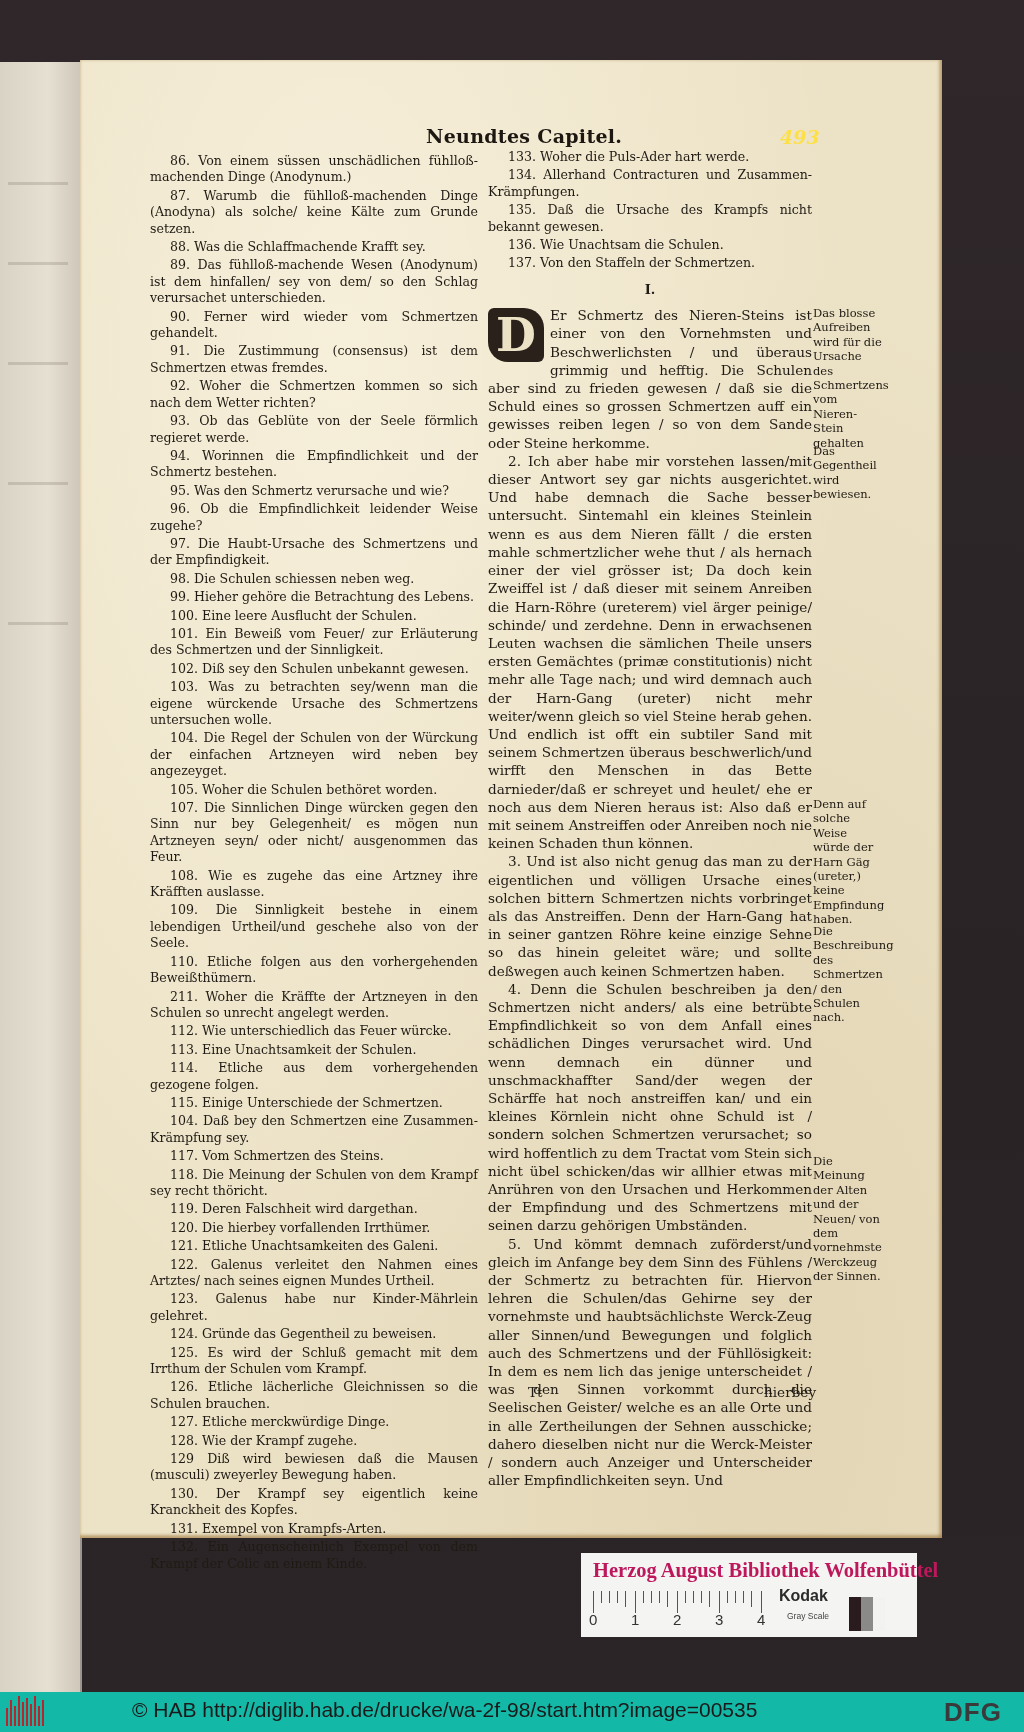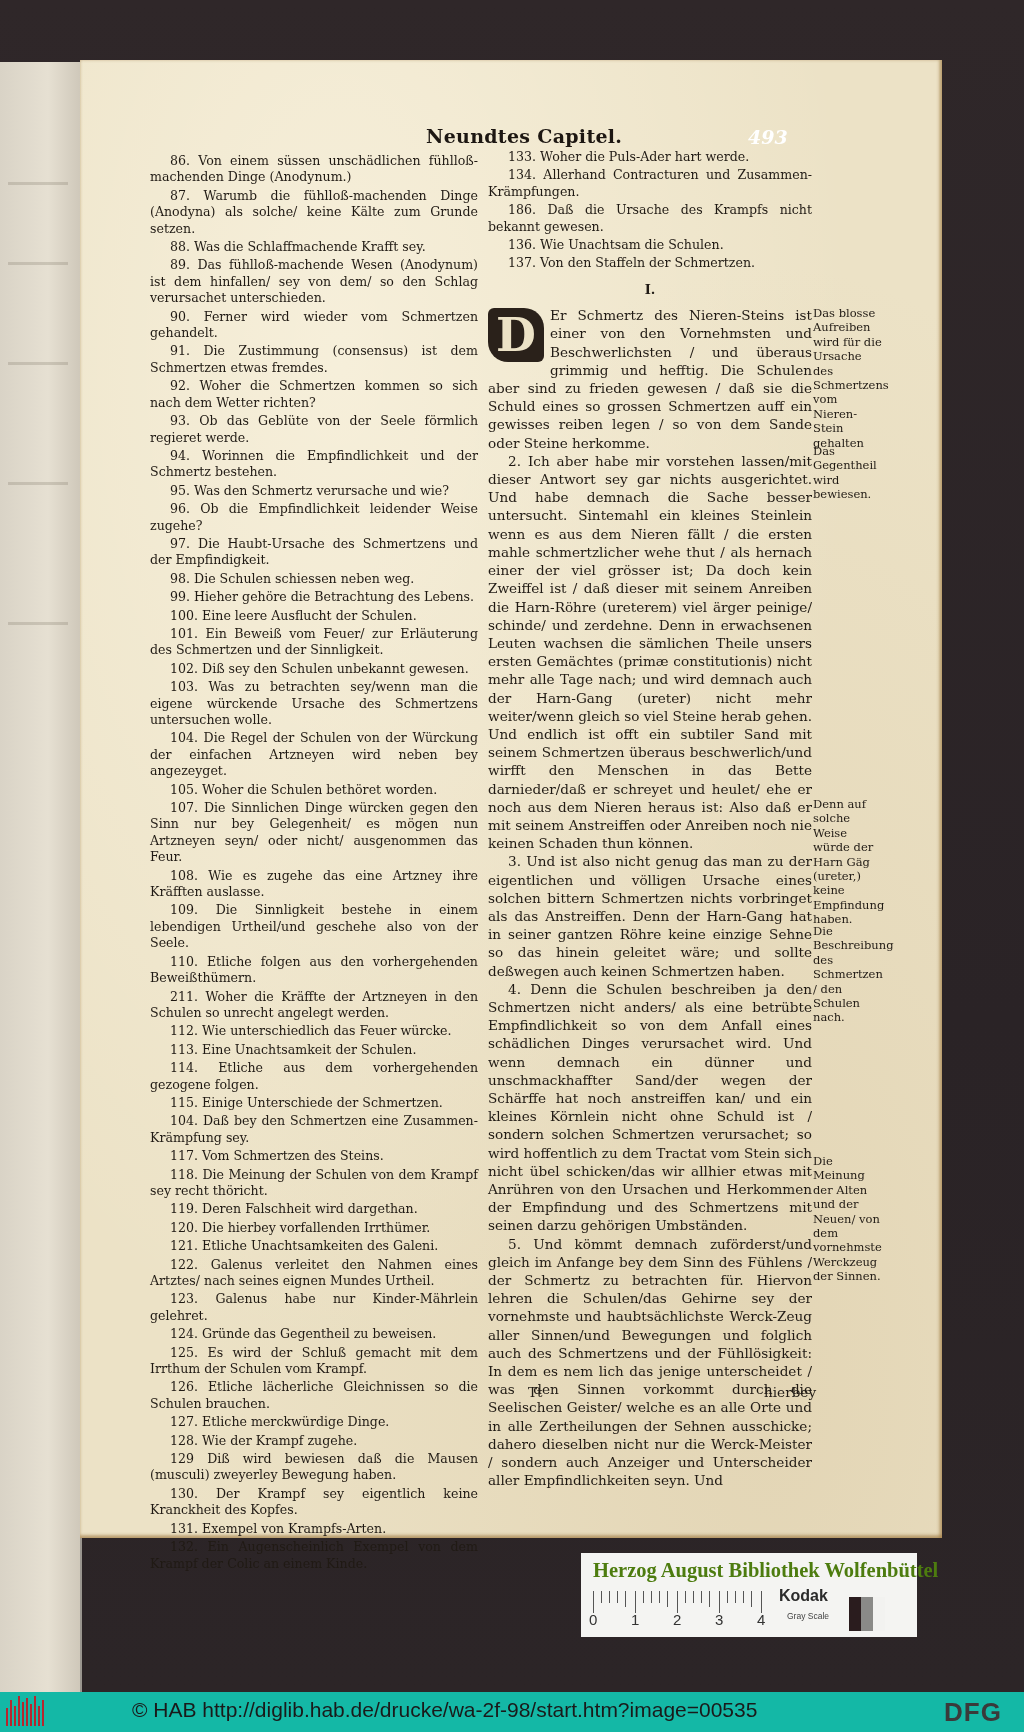--- a/index.html
+++ b/index.html
@@ -2,34 +2,34 @@
 <html><head>
 <meta charset="utf-8">
 <style>
   html, body { margin:0; padding:0; }
   body { width:1024px; height:1732px; position:relative; overflow:hidden; background:#2e2628; font-family:"DejaVu Serif", serif; }
   .backdrop { position:absolute; left:0; top:0; width:1024px; height:1692px; background:linear-gradient(180deg,#2f2729 0%,#2a2326 60%,#2c2527 100%); }
   .left-page { position:absolute; left:0; top:62px; width:80px; height:1630px; background:linear-gradient(90deg,#d9d3c6 0%,#e6e0d2 60%,#cfc8ba 100%); border-right:2px solid #9a968f; }
   .left-page .ghost { position:absolute; left:8px; width:60px; height:3px; background:rgba(120,110,95,0.25); }
   .page { position:absolute; left:80px; top:60px; width:862px; height:1478px; background:#ece2c6; background-image:radial-gradient(ellipse at 30% 20%, rgba(255,250,235,0.55), rgba(0,0,0,0) 60%), radial-gradient(ellipse at 80% 90%, rgba(210,190,150,0.35), rgba(0,0,0,0) 60%); box-shadow:inset 0 -3px 3px rgba(150,110,50,0.5), inset -3px 0 3px rgba(150,110,50,0.45); }
   .hdr-title { position:absolute; left:426px; top:125px; font-size:19px; font-weight:bold; color:#1d1712; letter-spacing:0.3px; }
-  .hdr-page { position:absolute; left:748px; top:126px; font-size:19px; font-weight:bold; color:#ffffff; font-style:italic; }
+  .hdr-page { position:absolute; left:780px; top:126px; font-size:19px; font-weight:bold; color:#fde047; font-style:italic; }
   .col { position:absolute; color:#201a14; font-size:12.6px; line-height:16.4px; }
   .col-left { left:150px; top:153px; width:328px; }
   .col-left p { margin:0 0 2px 0; text-indent:20px; text-align:justify; }
   .col-right { left:488px; top:149px; width:324px; }
   .col-right p.toc { margin:0 0 2px 0; text-indent:20px; text-align:justify; }
   .section-num { text-align:center; font-weight:bold; margin:10px 0 8px 0; font-size:13px; }
   .body-text p { margin:0; text-indent:20px; text-align:justify; font-size:13.6px; line-height:18.2px; }
   .body-text p.first { text-indent:0; }
   .initial { float:left; width:56px; height:54px; margin:2px 6px 0 0; background:#2a211a; color:#ece2c6; font-size:46px; font-weight:bold; line-height:54px; text-align:center; border-radius:6px 20px 6px 20px; }
   .margin-notes { position:absolute; left:813px; width:70px; color:#201a14; font-size:11.5px; line-height:14.4px; }
   .catch { position:absolute; top:1384px; font-size:13.6px; color:#201a14; }
   .scale-card { position:absolute; left:581px; top:1553px; width:336px; height:84px; background:#f4f4f2; }
-  .scale-title { position:absolute; left:12px; top:6px; font-family:"Liberation Serif", serif; font-weight:bold; font-size:20.5px; color:#4d7c0f; white-space:nowrap; }
+  .scale-title { position:absolute; left:12px; top:6px; font-family:"Liberation Serif", serif; font-weight:bold; font-size:20.5px; color:#be185d; white-space:nowrap; }
   .ruler { position:absolute; left:12px; top:38px; width:172px; height:24px; }
   .tick { position:absolute; top:0; width:1px; background:#555; }
   .ruler-num { position:absolute; top:58px; font-family:"Liberation Sans", sans-serif; font-size:15px; color:#333; }
   .kodak { position:absolute; left:198px; top:34px; font-family:"Liberation Sans", sans-serif; font-weight:bold; font-size:16px; color:#2b2b2b; }
   .kodak-sub { position:absolute; left:206px; top:58px; font-family:"Liberation Sans", sans-serif; font-size:8.5px; color:#444; }
   .gray-patch { position:absolute; top:44px; height:34px; }
   .footer { position:absolute; left:0; top:1692px; width:1024px; height:40px; background:#14b8a6; }
   .footer-logo { position:absolute; left:4px; top:4px; width:44px; height:32px; }
   .footer-logo span { position:absolute; bottom:2px; width:2px; background:#b7262d; }
   .footer-text { position:absolute; left:132px; top:6px; font-family:"Liberation Sans", sans-serif; font-size:21px; color:#1a1a1a; white-space:nowrap; }
@@ -98,21 +98,21 @@
   <p>128. Wie der Krampf zugehe.</p>
   <p>129 Diß wird bewiesen daß die Mausen (musculi) zweyerley Bewegung haben.</p>
   <p>130. Der Krampf sey eigentlich keine Kranckheit des Kopfes.</p>
   <p>131. Exempel von Krampfs-Arten.</p>
   <p>132. Ein Augenscheinlich Exempel von dem Krampf der Colic an einem Kinde.</p>
 </div>
 
 <div class="col col-right">
   <p class="toc">133. Woher die Puls-Ader hart werde.</p>
   <p class="toc">134. Allerhand Contracturen und Zusammen-Krämpfungen.</p>
-  <p class="toc">186. Daß die Ursache des Krampfs nicht bekannt gewesen.</p>
+  <p class="toc">135. Daß die Ursache des Krampfs nicht bekannt gewesen.</p>
   <p class="toc">136. Wie Unachtsam die Schulen.</p>
   <p class="toc">137. Von den Staffeln der Schmertzen.</p>
   <div class="section-num">I.</div>
   <div class="body-text">
     <div class="initial">D</div>
     <p class="first">Er Schmertz des Nieren-Steins ist einer von den Vornehmsten und Beschwerlichsten / und überaus grimmig und hefftig. Die Schulen aber sind zu frieden gewesen / daß sie die Schuld eines so grossen Schmertzen auff ein gewisses reiben legen / so von dem Sande oder Steine herkomme.</p>
     <p>2. Ich aber habe mir vorstehen lassen/mit dieser Antwort sey gar nichts ausgerichtet. Und habe demnach die Sache besser untersucht. Sintemahl ein kleines Steinlein wenn es aus dem Nieren fällt / die ersten mahle schmertzlicher wehe thut / als hernach einer der viel grösser ist; Da doch kein Zweiffel ist / daß dieser mit seinem Anreiben die Harn-Röhre (ureterem) viel ärger peinige/ schinde/ und zerdehne. Denn in erwachsenen Leuten wachsen die sämlichen Theile unsers ersten Gemächtes (primæ constitutionis) nicht mehr alle Tage nach; und wird demnach auch der Harn-Gang (ureter) nicht mehr weiter/wenn gleich so viel Steine herab gehen. Und endlich ist offt ein subtiler Sand mit seinem Schmertzen überaus beschwerlich/und wirfft den Menschen in das Bette darnieder/daß er schreyet und heulet/ ehe er noch aus dem Nieren heraus ist: Also daß er mit seinem Anstreiffen oder Anreiben noch nie keinen Schaden thun können.</p>
     <p>3. Und ist also nicht genug das man zu der eigentlichen und völligen Ursache eines solchen bittern Schmertzen nichts vorbringet als das Anstreiffen. Denn der Harn-Gang hat in seiner gantzen Röhre keine einzige Sehne so das hinein geleitet wäre; und sollte deßwegen auch keinen Schmertzen haben.</p>
     <p>4. Denn die Schulen beschreiben ja den Schmertzen nicht anders/ als eine betrübte Empfindlichkeit so von dem Anfall eines schädlichen Dinges verursachet wird. Und wenn demnach ein dünner und unschmackhaffter Sand/der wegen der Schärffe hat noch anstreiffen kan/ und ein kleines Körnlein nicht ohne Schuld ist / sondern solchen Schmertzen verursachet; so wird hoffentlich zu dem Tractat vom Stein sich nicht übel schicken/das wir allhier etwas mit Anrühren von den Ursachen und Herkommen der Empfindung und des Schmertzens mit seinen darzu gehörigen Umbständen.</p>
     <p>5. Und kömmt demnach zuförderst/und gleich im Anfange bey dem Sinn des Fühlens / der Schmertz zu betrachten für. Hiervon lehren die Schulen/das Gehirne sey der vornehmste und haubtsächlichste Werck-Zeug aller Sinnen/und Bewegungen und folglich auch des Schmertzens und der Fühllösigkeit: In dem es nem lich das jenige unterscheidet / was den Sinnen vorkommt durch die Seelischen Geister/ welche es an alle Orte und in alle Zertheilungen der Sehnen ausschicke; dahero dieselben nicht nur die Werck-Meister / sondern auch Anzeiger und Unterscheider aller Empfindlichkeiten seyn. Und</p>

